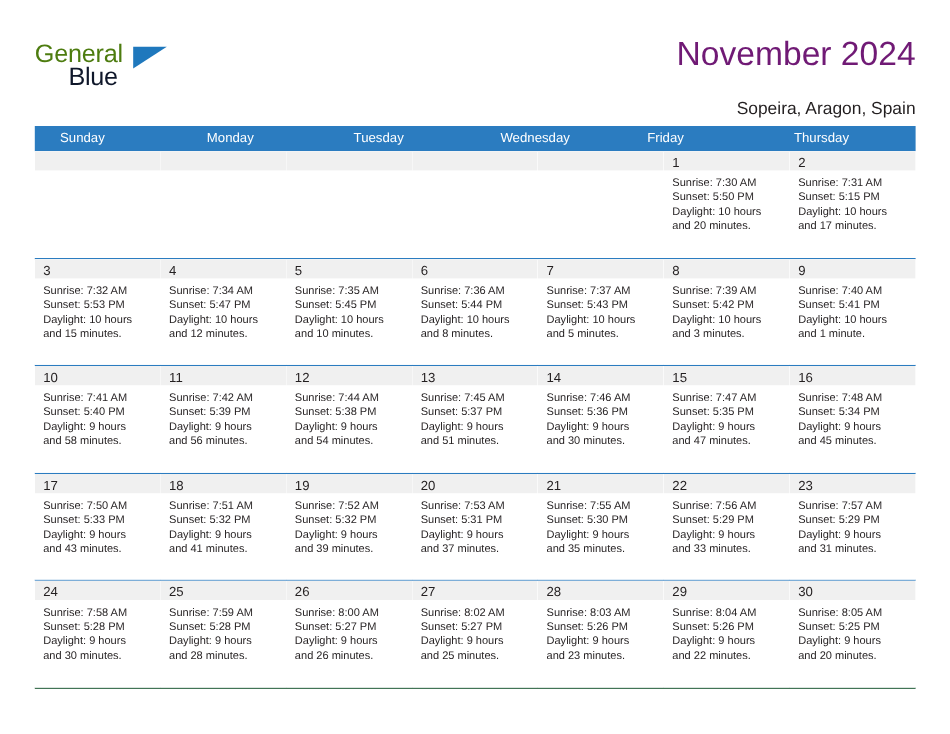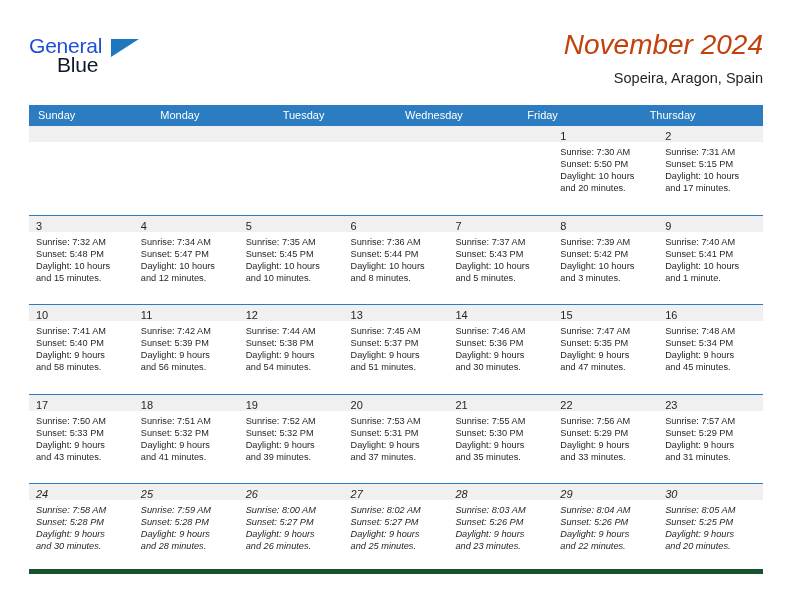--- a/index.html
+++ b/index.html
@@ -35,21 +35,21 @@
     left: 0;
     top: 7px;
     width: 120px;
     height: 48px;
   }
   .logo-general {
     position: absolute;
     left: 0;
     top: 0;
     font-size: 21px;
-    color: #1d4ed8;
+    color: #4d7c0f;
     letter-spacing: -0.2px;
     line-height: 22px;
     font-family: "Liberation Sans", sans-serif;
   }
   .logo-blue {
     position: absolute;
     left: 28px;
     top: 19px;
     font-size: 21px;
     color: #0f172a;
@@ -68,30 +68,29 @@
   }
 
   .title-block {
     position: absolute;
     right: 0;
     top: 0;
     text-align: right;
   }
   .month-title {
     font-size: 28px;
-    color: #c2410c;
+    color: #701a75;
     line-height: 34px;
     white-space: nowrap;
-    font-style: italic;
   }
   .location-title {
     font-size: 14.5px;
     color: #231f20;
     line-height: 20px;
-    margin-top: 6px;
+    margin-top: 19px;
     white-space: nowrap;
   }
 
   
   .calendar {
     position: absolute;
     left: 29px;
     top: 105px;
     width: 734px;
   }
@@ -99,35 +98,34 @@
   .weekday-row {
     display: flex;
     background: #2b7cc0;
     height: 21px;
   }
   .weekday-cell {
     flex: 1 1 0;
     color: #ffffff;
     font-size: 11px;
     line-height: 21px;
-    padding-left: 9px;
+    padding-left: 21px;
     box-sizing: border-box;
     white-space: nowrap;
     overflow: hidden;
   }
 
   .week-row {
     display: flex;
     height: 89.5px;
     border-bottom: 1px solid #2b7cc0;
     box-sizing: border-box;
   }
   .week-row:last-child {
-    border-bottom: 5px solid #14532d;
-    font-style: italic;
+    border-bottom: 1px solid #14532d;
   }
 
   .day-cell {
     flex: 1 1 0;
     box-sizing: border-box;
     position: relative;
     background: #ffffff;
     overflow: hidden;
   }
   .day-cell.empty .daynum-band {
@@ -224,21 +222,21 @@
               <div class="day-line">Daylight: 10 hours</div>
               <div class="day-line">and 17 minutes.</div>
             </div>
           </div>
         </div>
         <div class="week-row">
           <div class="day-cell">
             <div class="daynum-band"><span class="daynum">3</span></div>
             <div class="day-body">
               <div class="day-line">Sunrise: 7:32 AM</div>
-              <div class="day-line">Sunset: 5:48 PM</div>
+              <div class="day-line">Sunset: 5:53 PM</div>
               <div class="day-line">Daylight: 10 hours</div>
               <div class="day-line">and 15 minutes.</div>
             </div>
           </div>
           <div class="day-cell">
             <div class="daynum-band"><span class="daynum">4</span></div>
             <div class="day-body">
               <div class="day-line">Sunrise: 7:34 AM</div>
               <div class="day-line">Sunset: 5:47 PM</div>
               <div class="day-line">Daylight: 10 hours</div>

